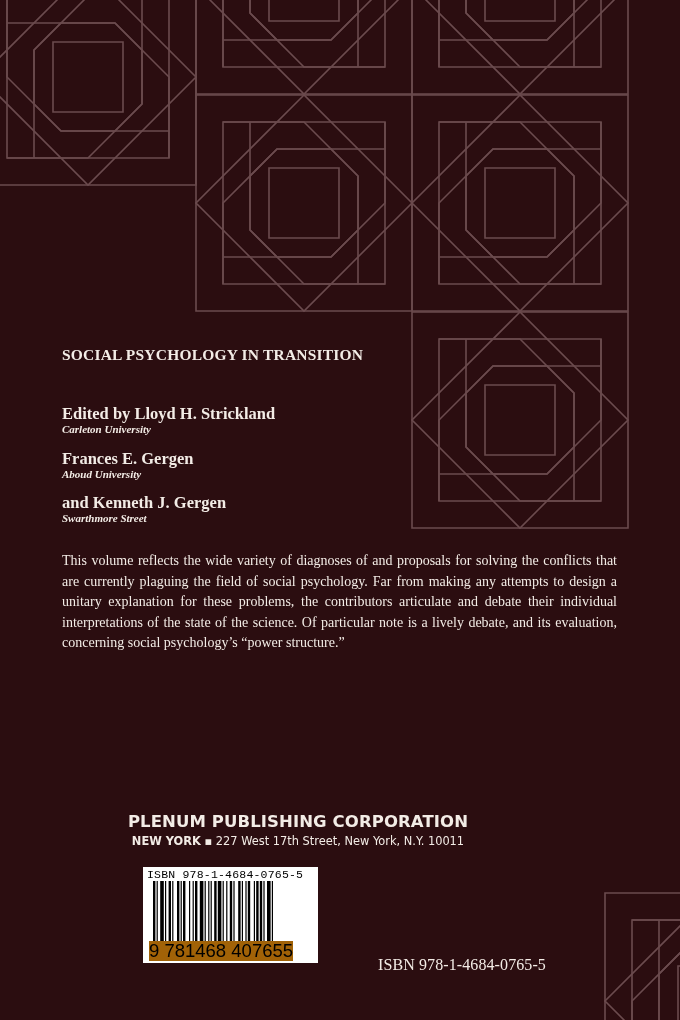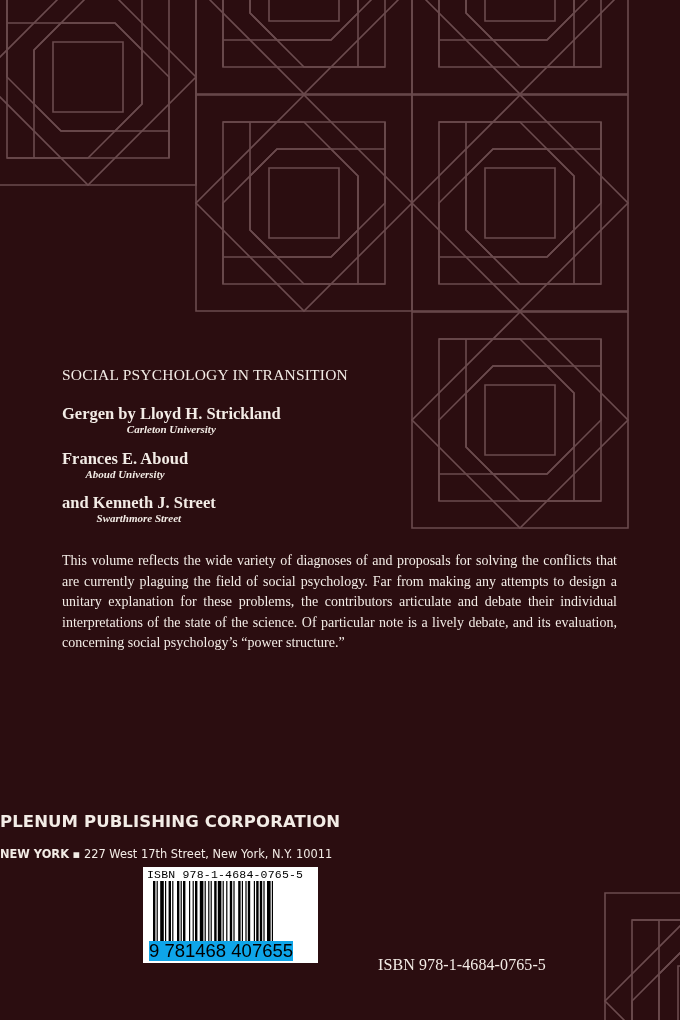--- a/index.html
+++ b/index.html
@@ -5,51 +5,51 @@
   html, body { margin: 0; padding: 0; }
   body {
     width: 680px; height: 1020px; overflow: hidden;
     background: #2b0d10; position: relative;
     font-family: "Liberation Serif", "DejaVu Serif", serif;
     color: #f3ece6;
   }
   .pattern { position: absolute; left: 0; top: 0; width: 680px; height: 1020px; }
   .pattern svg { position: absolute; left: 0; top: 0; }
   .title {
-    position: absolute; left: 62px; top: 366px;
-    font-size: 15.5px; font-weight: normal; letter-spacing: 0.2px;
+    position: absolute; left: 62px; top: 346px;
+    font-size: 15.5px; font-weight: bold; letter-spacing: 0.2px;
   }
   .editor { position: absolute; left: 62px; }
   .editor .name { font-size: 16.5px; font-weight: bold; line-height: 19px; }
-  .editor .aff { font-size: 11px; font-style: italic; font-weight: bold; line-height: 13px; text-align: center; }
+  .editor .aff { font-size: 11px; font-style: italic; font-weight: bold; line-height: 13px; }
   .desc {
     position: absolute; left: 62px; top: 551px; width: 555px;
     font-size: 14px; line-height: 20.5px; text-align: justify;
     hyphens: manual;
   }
   .publisher {
-    position: absolute; left: 0; top: 812px; width: 596px; 
+    position: absolute; left: 0; top: 812px; width: 596px; text-align: center;
     font-family: "DejaVu Sans", "Liberation Sans", sans-serif;
   }
   .publisher .corp { font-size: 16.5px; font-weight: bold; letter-spacing: 0.1px; }
-  .publisher .addr { font-size: 11.4px; margin-top: 16px; }
+  .publisher .addr { font-size: 11.4px; margin-top: 3px; }
   .publisher .addr b { font-weight: bold; }
   .barcode {
     position: absolute; left: 143px; top: 867px; width: 175px; height: 96px;
     background: #ffffff; color: #000;
   }
   .barcode .top {
     position: absolute; left: 4px; top: 1px; font-family: "Liberation Mono", "DejaVu Sans Mono", monospace;
     font-size: 11.5px; letter-spacing: 0.2px; white-space: nowrap;
   }
   .barcode .bars { position: absolute; left: 10px; top: 14px; }
   .barcode .bottom {
     position: absolute; left: 6px; top: 74px;
     font-family: "Liberation Sans", "DejaVu Sans", sans-serif; font-size: 18.5px; white-space: nowrap;
-    background: #0ea5e9; line-height: 20px;
+    background: #a16207; line-height: 20px;
   }
   .isbn-text {
     position: absolute; left: 378px; top: 956px;
     font-size: 16px; letter-spacing: 0.1px;
   }
 </style>
 </head>
 <body>
 
 <div class="pattern">
@@ -130,29 +130,29 @@
         <path d="M162,189 V81 L108,27 H27"></path>
         <path d="M189,54 H81 L27,108 V189"></path>
         <path d="M81,54 H135 L162,81 V135 L135,162 H81 L54,135 V81 Z"></path>
       </g>
     </svg>
 </div>
 
 <div class="title">SOCIAL PSYCHOLOGY IN TRANSITION</div>
 
 <div class="editor" style="top:404px">
-  <div class="name">Gergen by Lloyd H. Strickland</div>
+  <div class="name">Edited by Lloyd H. Strickland</div>
   <div class="aff">Carleton University</div>
 </div>
 <div class="editor" style="top:449px">
-  <div class="name">Frances E. Aboud</div>
+  <div class="name">Frances E. Gergen</div>
   <div class="aff">Aboud University</div>
 </div>
 <div class="editor" style="top:493px">
-  <div class="name">and Kenneth J. Street</div>
+  <div class="name">and Kenneth J. Gergen</div>
   <div class="aff">Swarthmore Street</div>
 </div>
 
 <div class="desc">This volume reflects the wide variety of diagnoses of and proposals for solving the conflicts that are currently plaguing the field of social psychology. Far from making any attempts to design a unitary explanation for these problems, the contributors articulate and debate their individual interpreta­tions of the state of the science. Of particular note is a lively debate, and its evaluation, concerning social psychology’s “power structure.”</div>
 
 <div class="publisher">
   <div class="corp">PLENUM PUBLISHING CORPORATION</div>
   <div class="addr">
     <b>NEW YORK</b>
     <span>▪</span>

